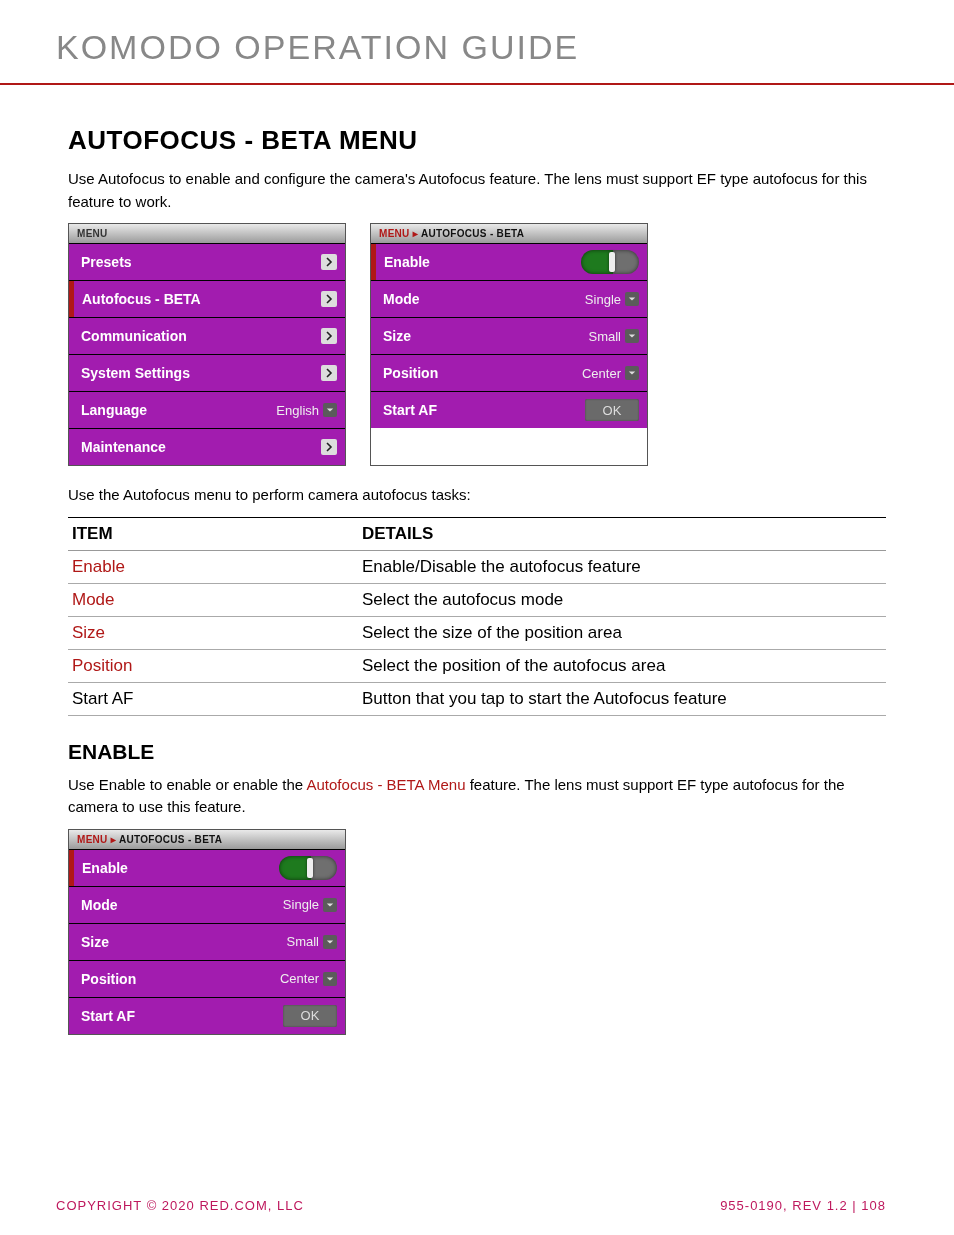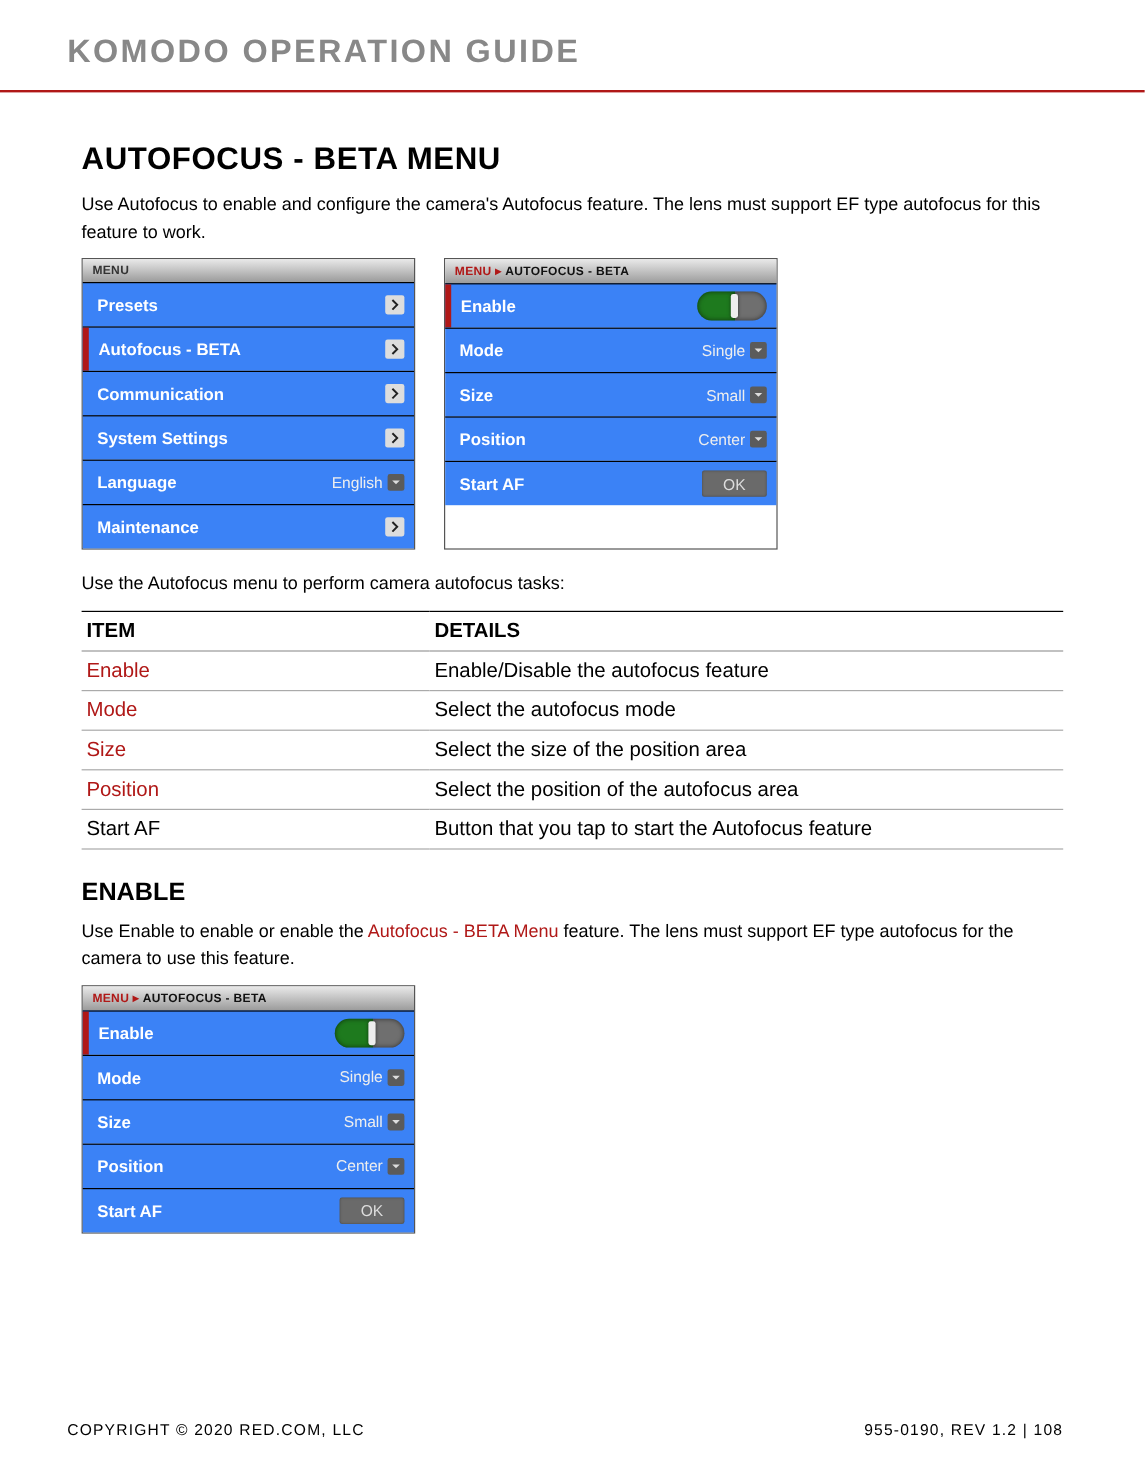--- a/index.html
+++ b/index.html
@@ -9,22 +9,22 @@
     width: 954px;
     height: 1235px;
     position: relative;
     color: #000;
   }
   .header {
     padding: 28px 0 16px 56px;
     border-bottom: 2px solid #b01817;
   }
   .header-title {
-    font-size: 27px;
-    font-weight: 700;
+    font-size: 34px;
+    font-weight: 400;
     letter-spacing: 2px;
     color: #888;
   }
   .content {
     padding: 40px 68px 0 68px;
   }
   h1.section-title {
     font-size: 26px;
     font-weight: bold;
     letter-spacing: 0.5px;
@@ -53,21 +53,21 @@
     padding: 4px 8px;
     letter-spacing: 0.3px;
   }
   .menu-header .crumb-root { color: #b01817; font-weight: bold; }
   .menu-header .crumb-sep { color: #b01817; margin: 0 3px; }
   .menu-header .crumb-leaf { color: #111; font-weight: bold; }
   .menu-row {
     display: flex;
     align-items: center;
     justify-content: space-between;
-    background: #3b82f6;
+    background: #a21caf;
     color: #fff;
     padding: 0 8px 0 0;
     height: 37px;
     border-top: 1px solid #000;
     position: relative;
   }
   .menu-row .redbar {
     width: 5px; height: 100%; background: #b01817; margin-right: 8px;
     display: none;
   }
@@ -128,26 +128,26 @@
   }
   .info-table td.link-cell { color: #b01817; }
   h2.sub-title {
     font-size: 21px;
     font-weight: bold;
     margin: 10px 0 10px 0;
   }
   .inline-link { color: #b01817; }
   .footer {
     position: absolute;
-    bottom: 36px;
+    bottom: 22px;
     left: 56px;
     right: 68px;
     display: flex;
     justify-content: space-between;
-    color: #000000;
+    color: #be185d;
     font-size: 13px;
     letter-spacing: 1px;
   }
 </style>
 </head>
 <body>
 
 <div class="header">
   <div class="header-title">KOMODO OPERATION GUIDE</div>
 </div>

